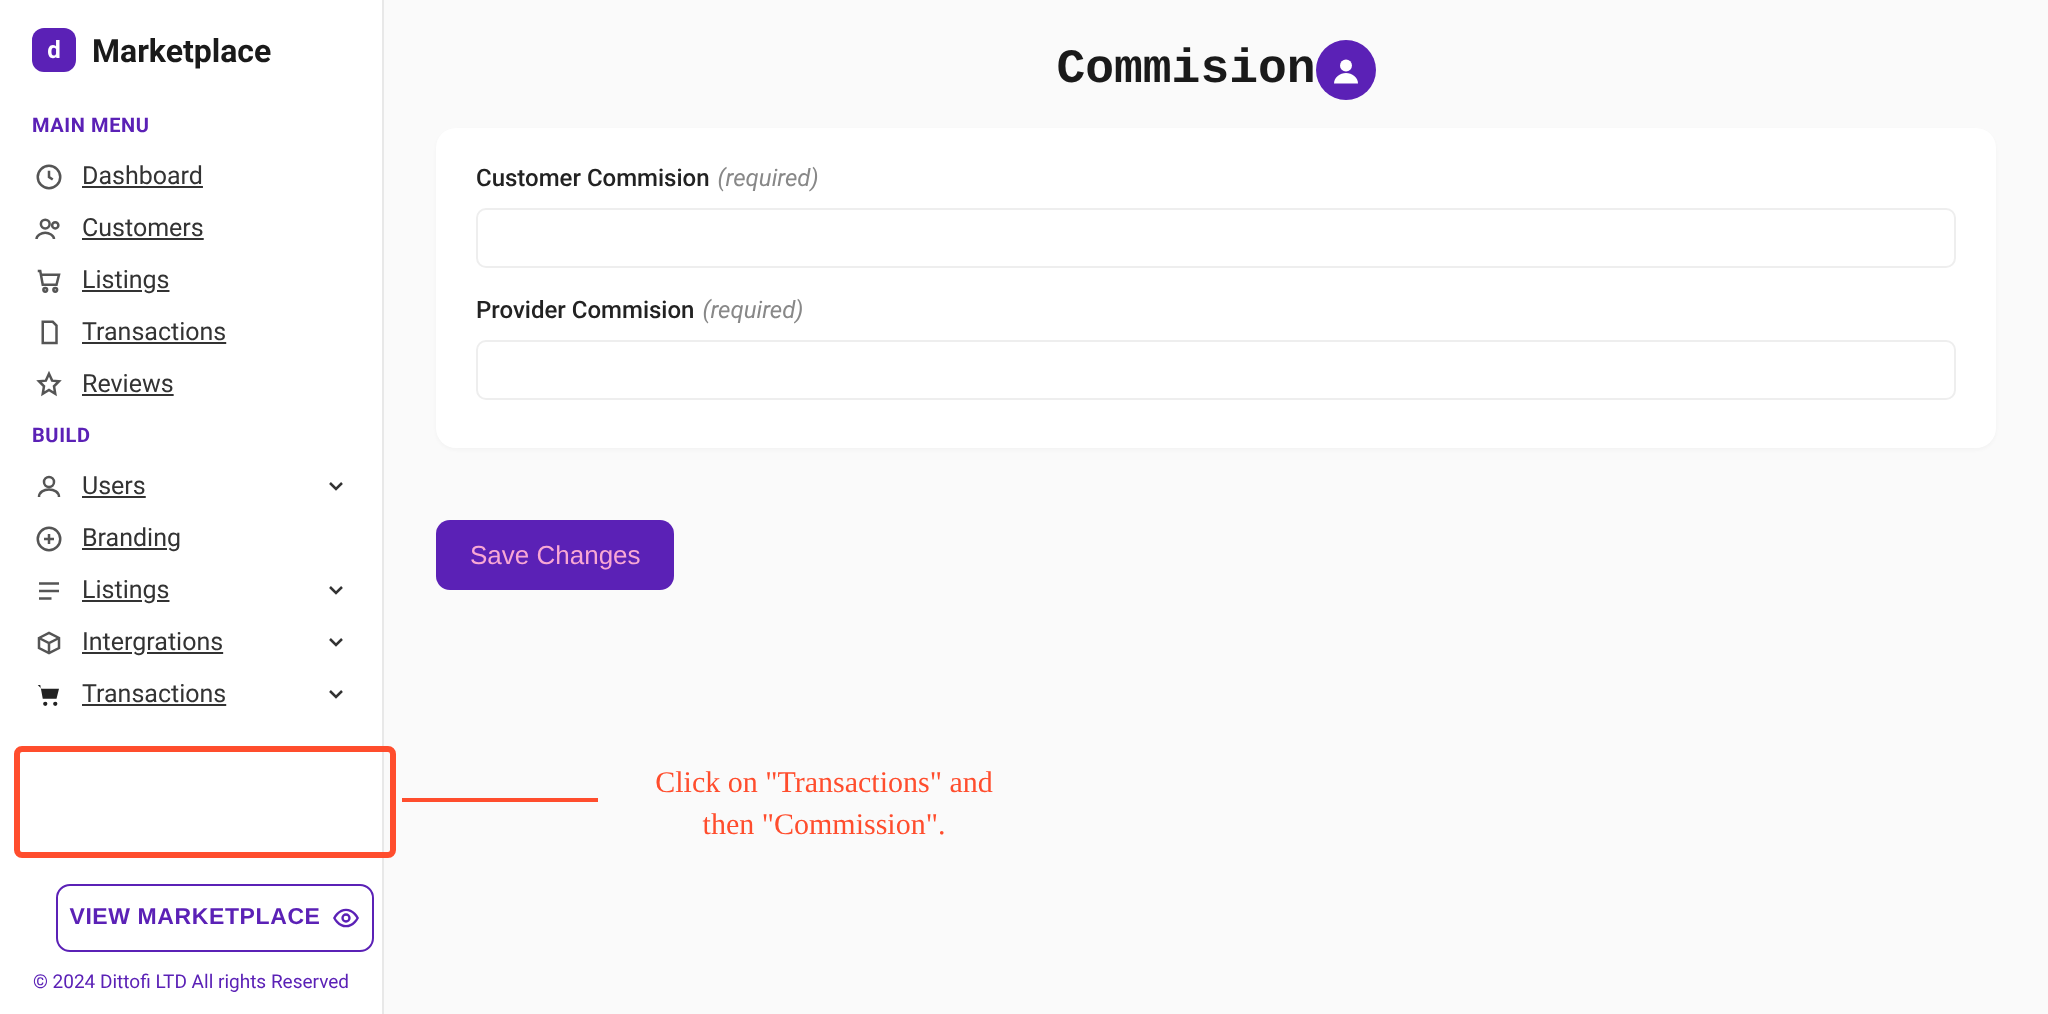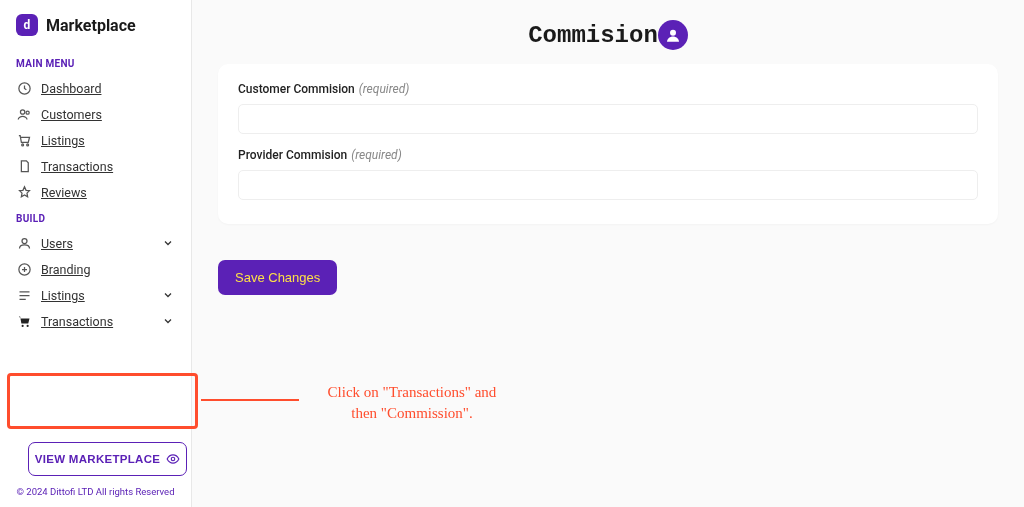--- a/index.html
+++ b/index.html
@@ -75,21 +75,21 @@
 .field:last-child { margin-bottom: 0; }
 .field-label-row { display: flex; gap: 4px; font-size: 12px; margin-bottom: 8px; }
 .field-label { font-weight: 500; color: #222; }
 .field-req { font-style: italic; color: #888; }
 .field-input {
   width: 100%; height: 30px; border: 1px solid #eee; border-radius: 5px;
   padding: 0 10px; font-size: 13px; background: #fff;
 }
 .save-btn {
   margin-top: 36px;
-  background: #5b21b6; color: #fde047; border: none; border-radius: 7px;
+  background: #5b21b6; color: #f9a8d4; border: none; border-radius: 7px;
   padding: 10px 17px; font-size: 13px; font-weight: 500; cursor: pointer;
 }
 .annotation {
   position: absolute;
   color: #ff4d2d;
   font-family: Georgia, serif;
   font-size: 15px;
   text-align: center;
   line-height: 1.4;
 }
@@ -183,20 +183,34 @@
       </span>
       <span class="label">Branding</span>
     </div>
     <div class="nav-item">
       <span class="icon">
         <svg width="15" height="15" viewBox="0 0 24 24" fill="none" stroke="#555" stroke-width="2">
             <path d="M4 6h16M4 12h16M4 18h10"></path>
           </svg>
       </span>
       <span class="label">Listings</span>
+      <span class="chev">
+        <svg width="12" height="12" viewBox="0 0 24 24" fill="none" stroke="#333" stroke-width="2.5">
+            <path d="M6 9l6 6 6-6"></path>
+          </svg>
+      </span>
+    </div>
+    <div class="nav-item">
+      <span class="icon">
+        <svg width="15" height="15" viewBox="0 0 24 24" fill="none" stroke="#555" stroke-width="2">
+            <path d="M4 8l8-4 8 4v8l-8 4-8-4z"></path>
+            <path d="M4 8l8 4 8-4M12 12v8"></path>
+          </svg>
+      </span>
+      <span class="label">Intergrations</span>
       <span class="chev">
         <svg width="12" height="12" viewBox="0 0 24 24" fill="none" stroke="#333" stroke-width="2.5">
             <path d="M6 9l6 6 6-6"></path>
           </svg>
       </span>
     </div>
     <div class="nav-item">
       <span class="icon">
         <svg width="15" height="15" viewBox="0 0 24 24" fill="#222">
             <path d="M3 4h2l2 11h11l2-8H6z"></path>

